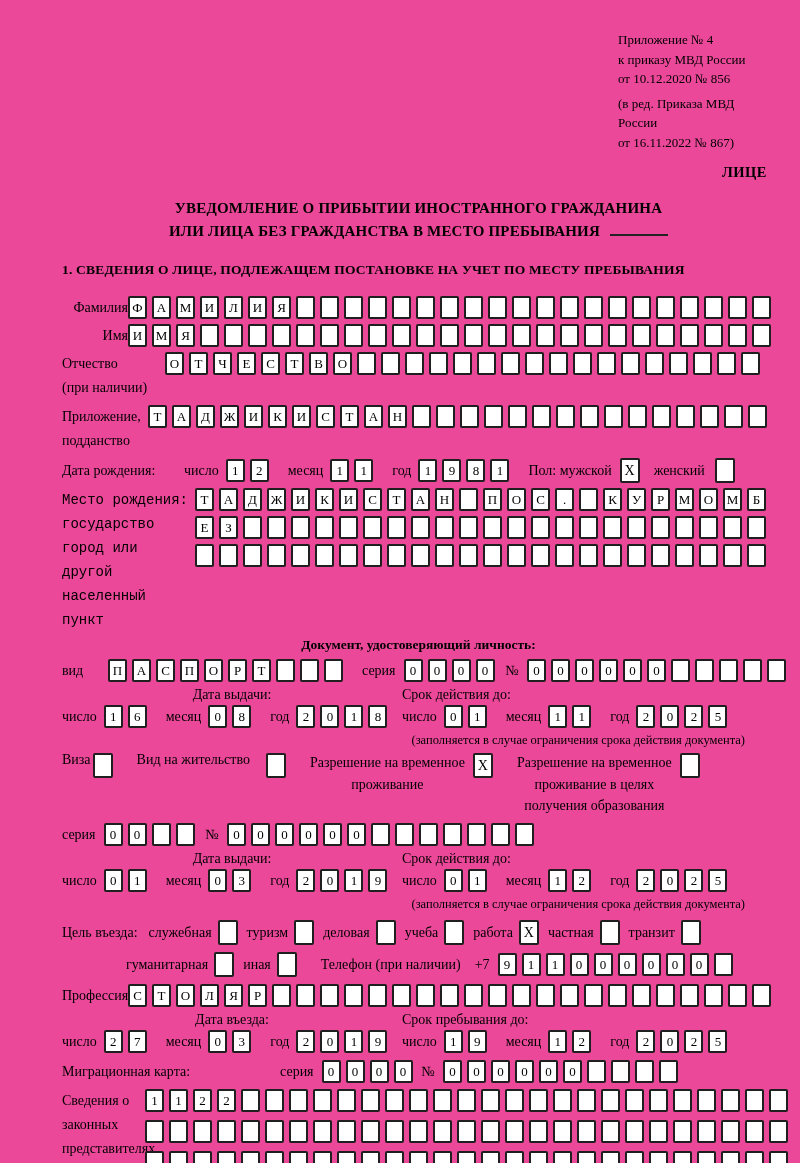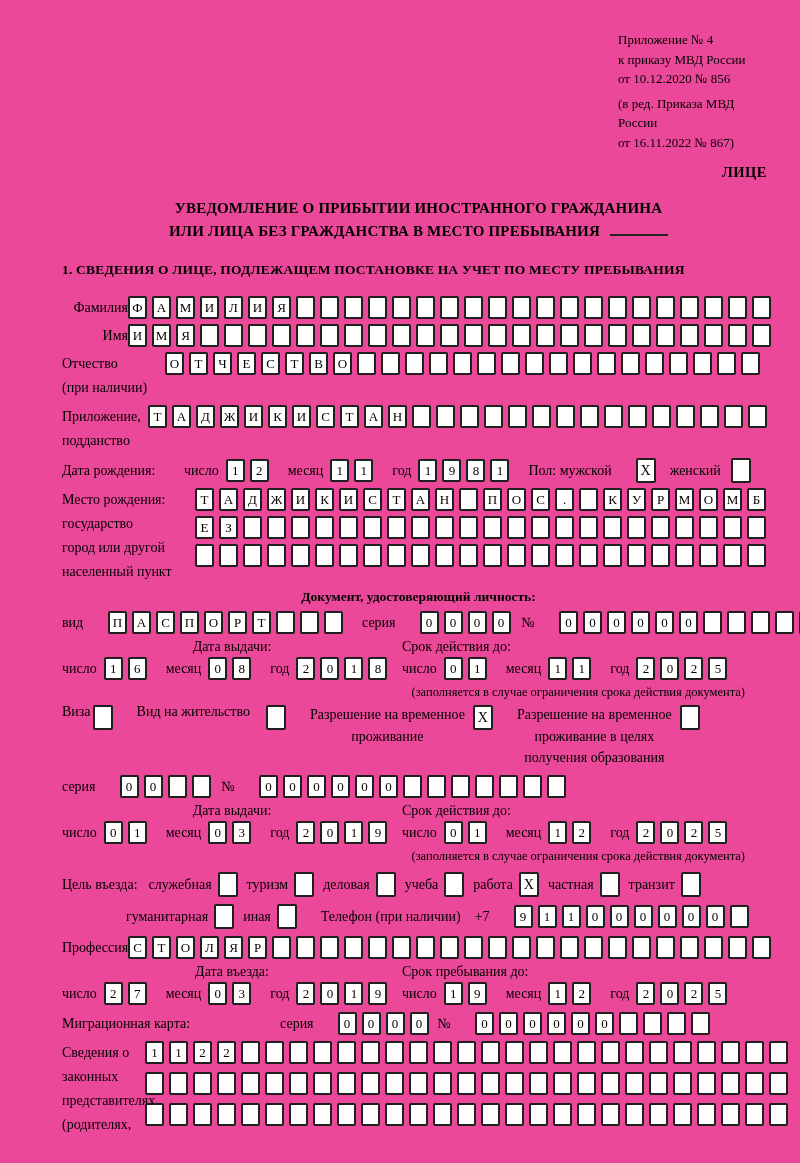--- a/index.html
+++ b/index.html
@@ -25,21 +25,21 @@
   .blank-line { display: inline-block; width: 58px; border-bottom: 2px solid #222; margin-left: 10px; vertical-align: baseline; }
   .sec1 { font-weight: bold; font-size: 13.5px; margin-top: 20px; margin-bottom: 18px; letter-spacing: .2px; }
 
   
   .row { display: flex; align-items: center; margin-bottom: 5px; }
   .row.top { align-items: flex-start; }
   .flabel { flex: none; }
   .lw1 { width: 66px; text-align: right; }   
   .lw2 { width: 103px; line-height: 24px; }  
   .lw3 { width: 86px;  line-height: 24px; }  
-  .lw4 { width: 133px; line-height: 24px; }  
+  .lw4 { width: 133px; line-height: 24px; font-family: Liberation Mono, monospace; }  
   .lw5 { width: 46px; }   
   .lw6 { width: 83px;  line-height: 24px; }  
 
   
   .cells { display: inline-flex; flex: none; }
   .cell {
     flex: none; display: inline-flex; align-items: center; justify-content: center;
     width: 19px; height: 23px; margin-right: 5px;
     border: 2px solid #1f1f1f; border-radius: 2px;
     font-size: 13px; background: #fff;
@@ -76,21 +76,21 @@
 
   
   .opt-row { display: flex; align-items: center; flex-wrap: nowrap; }
   .opt-label { margin: 0 6px 0 9px; white-space: nowrap; }
   .opt-row > .purpose-lead { margin-right: 2px; }
 
   .sp-ml14 { margin-left: 14px; }
   .sp-ml24 { margin-left: 24px; }
   .sp-ml55 { margin-left: 55px; }
   .sp-ml90 { margin-left: 90px; }
-  .sp-mr8  { margin-right: 24px; font-family: Liberation Serif, serif; }
+  .sp-mr8  { margin-right: 8px; font-family: Liberation Serif, serif; }
   .sp-mr10 { margin-right: 10px; }
   .nowrap { white-space: nowrap; }
 
   .repr-rows .cells { margin-bottom: 8px; }
 </style>
 </head>
 <body>
 
 <div class="page">
 

